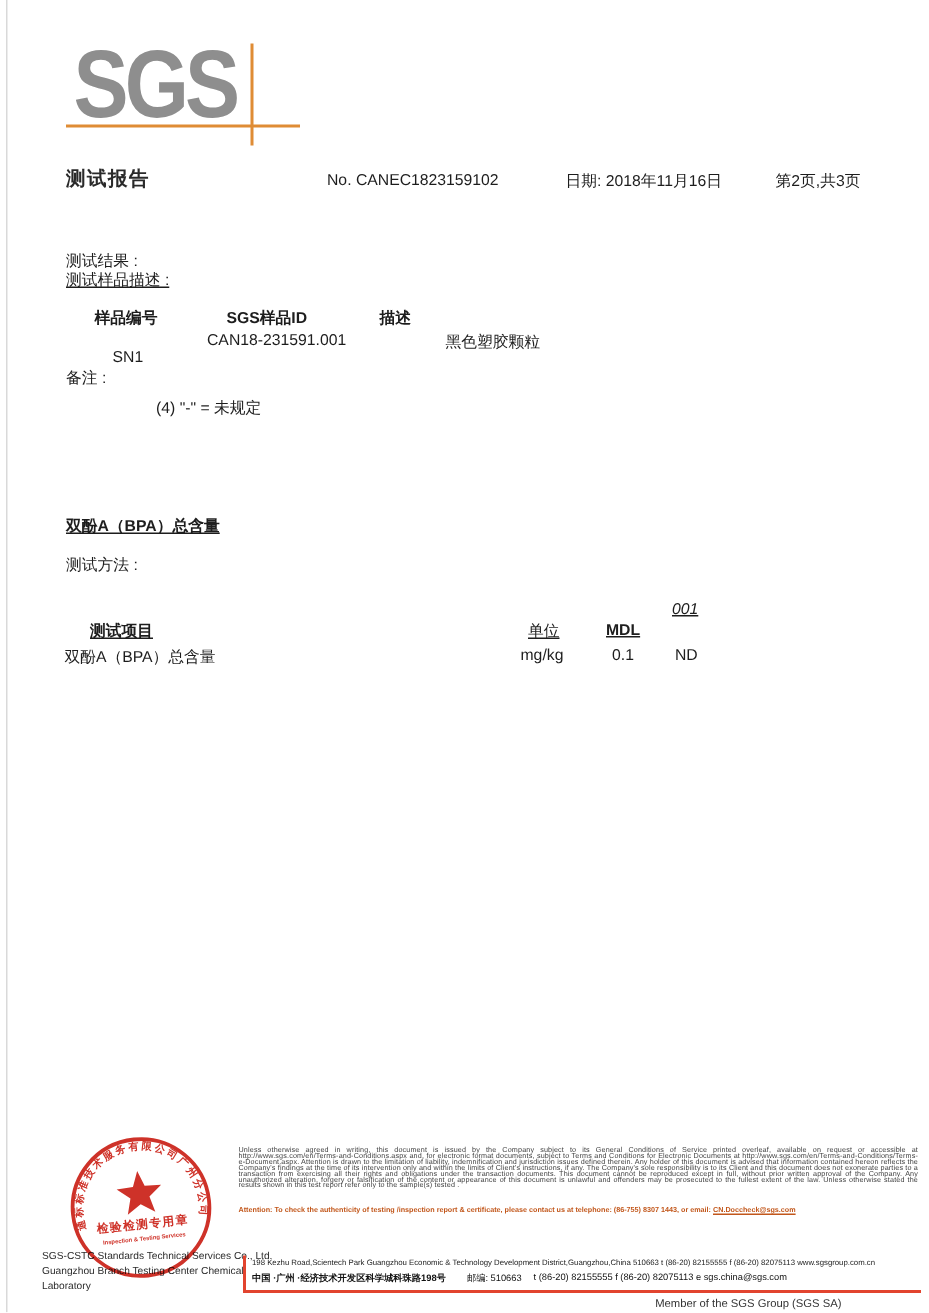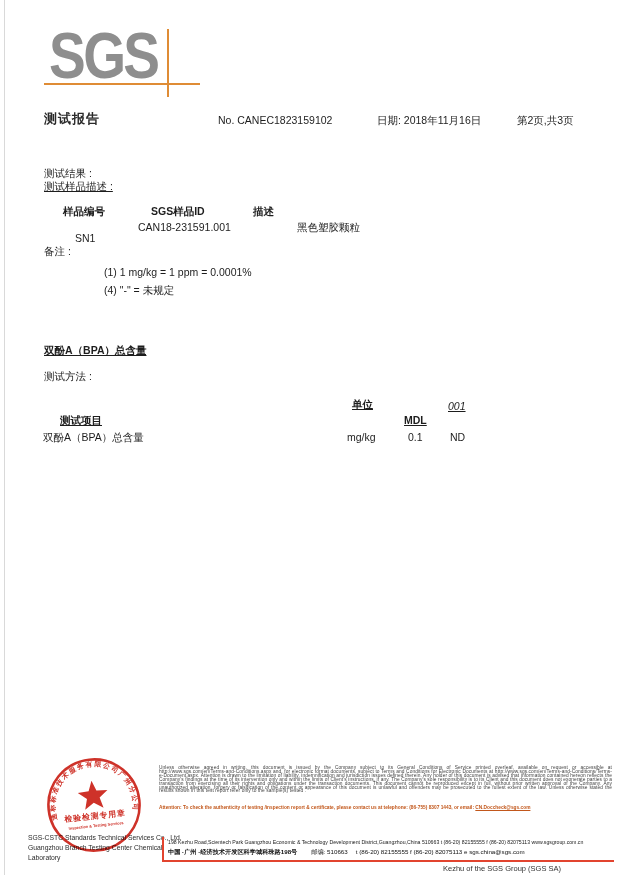--- a/index.html
+++ b/index.html
@@ -36,21 +36,21 @@
 
   .notes-label { left:44px; top:245px; }
   .notes-list { left:104px; top:263px; }
   .notes-list div { font-size:10.5px; line-height:18px; }
 
   .bpa-heading { left:44px; top:344px; font-weight:bold; text-decoration:underline; }
   .method-label { left:44px; top:370px;text-align:right; }
   .method-text { left:104px; top:370px; width:480px; font-size:10.5px; line-height:19px; text-align:justify; }
 
   .th-item { left:60px;  top:414px; font-weight:bold; text-decoration:underline; }
-  .th-unit { left:352px; top:398px; font-weight:bold; text-decoration:underline; }
+  .th-unit { left:352px; top:414px; font-weight:normal; text-decoration:underline; }
   .th-mdl  { left:404px; top:414px; font-weight:bold; text-decoration:underline; }
   .th-001  { left:448px; top:400px; font-weight:normal; font-style:italic; text-decoration:underline; }
   .td-item { left:43px;  top:431px; }
   .td-unit { left:347px; top:431px; }
   .td-mdl  { left:408px; top:431px; }
   .td-res  { left:450px; top:431px; }
 
   
   .company-lines { left:28px; top:833px; width:160px; font-size:6.8px; line-height:10px; color:#2c2c2c; }
   .stamp { left:45px; top:756px; width:98px; height:98px; opacity:.93; mix-blend-mode:multiply; transform:rotate(-6deg); }
@@ -90,21 +90,20 @@
   <div class="abs t10 sample-heading">测试样品描述 :</div>
   <div class="abs t10 bold sh1">样品编号</div>
   <div class="abs t10 bold sh2">SGS样品ID</div>
   <div class="abs t10 bold sh3">描述</div>
   <div class="abs t10 sr1">SN1</div>
   <div class="abs t10 sr2">CAN18-231591.001</div>
   <div class="abs t10 sr3">黑色塑胶颗粒</div>
 
   <div class="abs t10 notes-label">备注 :</div>
   <div class="abs notes-list">
-    <div>(1) 1 mg/kg = 1 ppm = 0.0001%</div>
     <div>(4) "-" = 未规定</div>
   </div>
 
   <div class="abs t10 bpa-heading">双酚A（BPA）总含量</div>
   <div class="abs t10 method-label">测试方法 :</div>
 
   <div class="abs t10 th-item">测试项目</div>
   <div class="abs t10 th-unit">单位</div>
   <div class="abs t10 th-mdl">MDL</div>
   <div class="abs t10 th-001">001</div>
@@ -137,14 +136,14 @@
   </div>
 
   <div class="abs addr-vline"></div>
   <div class="abs addr-en">198 Kezhu Road,Scientech Park Guangzhou Economic &amp; Technology Development District,Guangzhou,China 510663   t (86-20) 82155555   f (86-20) 82075113   www.sgsgroup.com.cn</div>
   <div class="abs addr-cn">
     <span class="cn-street">中国 ·广州 ·经济技术开发区科学城科珠路198号</span>
     <span class="cn-postal">邮编: 510663</span>
     <span class="cn-contact">t (86-20) 82155555   f (86-20) 82075113   e  sgs.china@sgs.com</span>
   </div>
   <div class="abs addr-hline"></div>
-  <div class="abs member">Kezhu of the SGS Group (SGS SA)</div>
+  <div class="abs member">Member of the SGS Group (SGS SA)</div>
 </div>
 
 </body></html>

